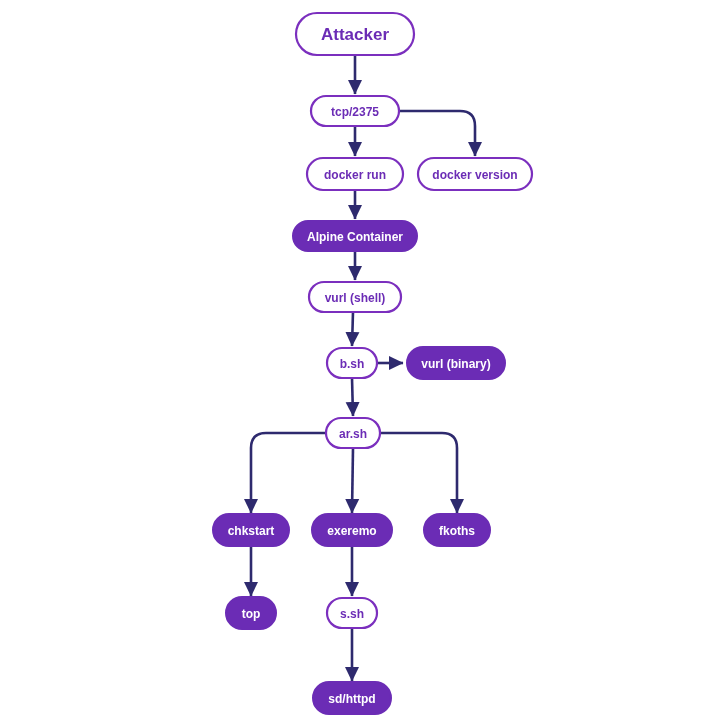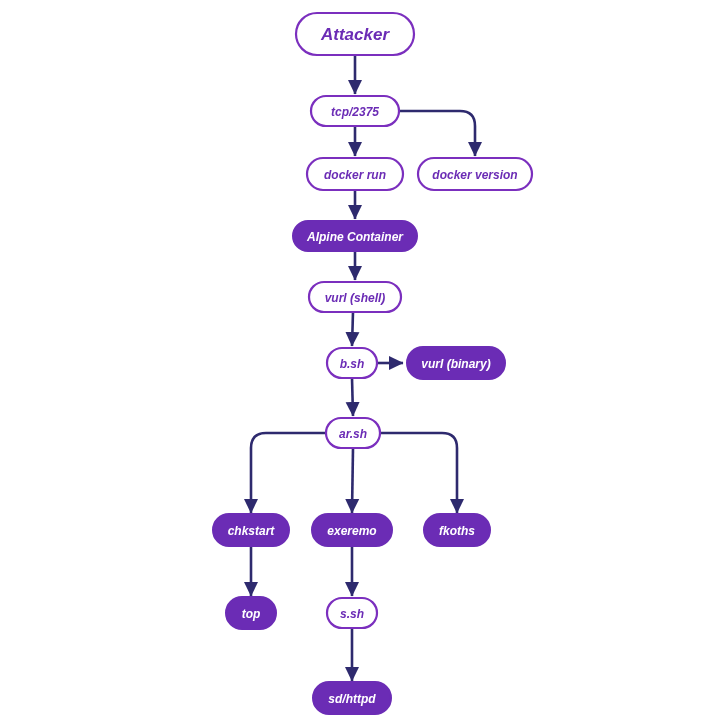--- a/index.html
+++ b/index.html
@@ -11,21 +11,20 @@
     width: 728px;
     height: 720px;
     font-family: "Liberation Sans", sans-serif;
     overflow: hidden;
   }
   #diagram-root {
     position: relative;
     width: 728px;
     height: 720px;
     background: #ffffff;
-    font-style: italic;
   }
   svg#flow {
     display: block;
     width: 728px;
     height: 720px;
   }
   .node-shape-filled {
     fill: #6b2cb5;
     stroke: #6b2cb5;
     stroke-width: 2;

